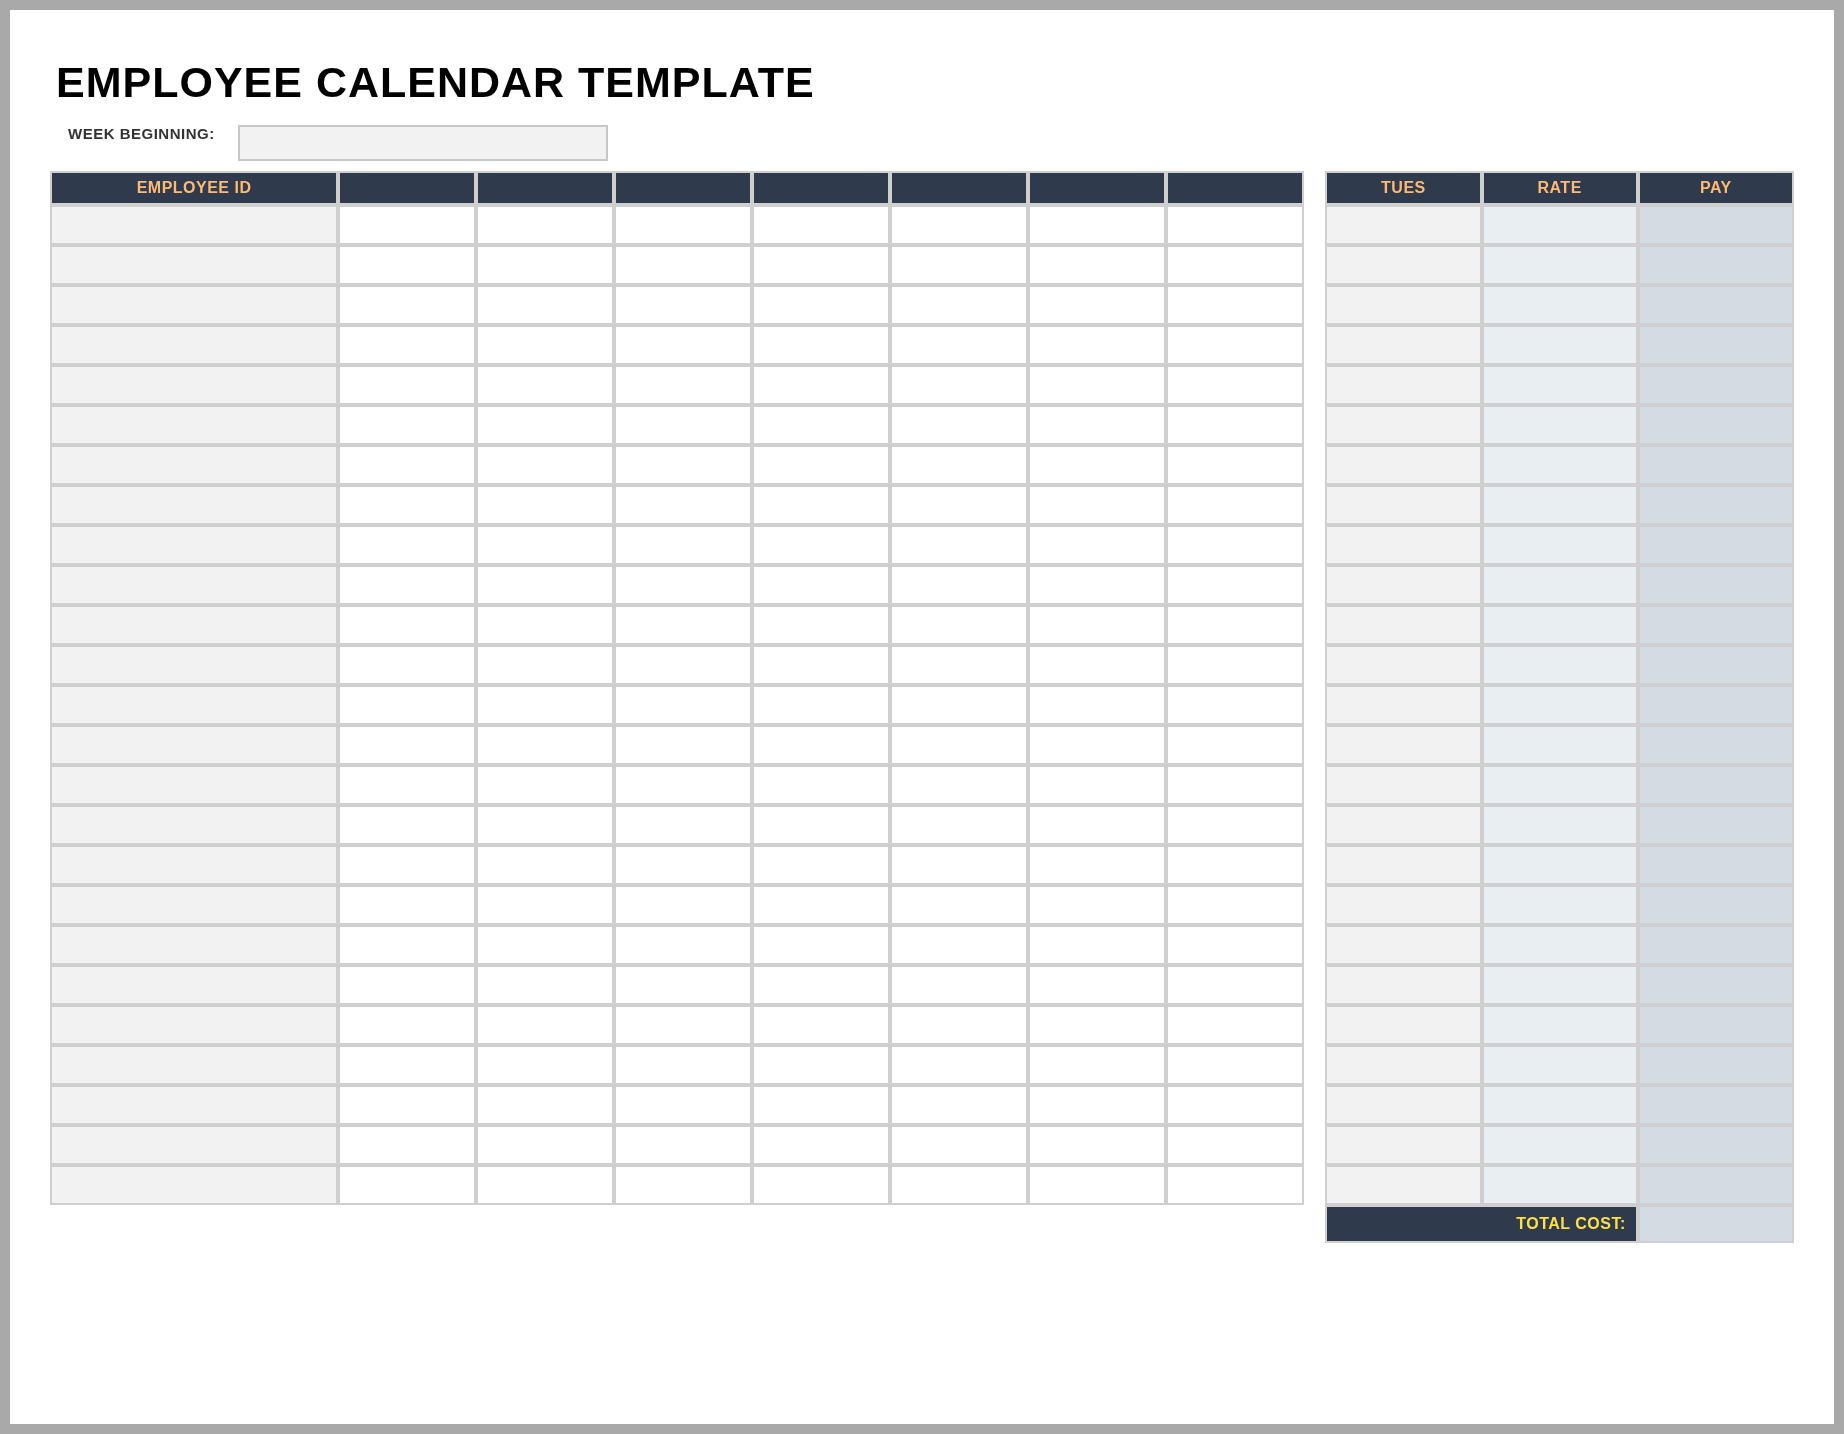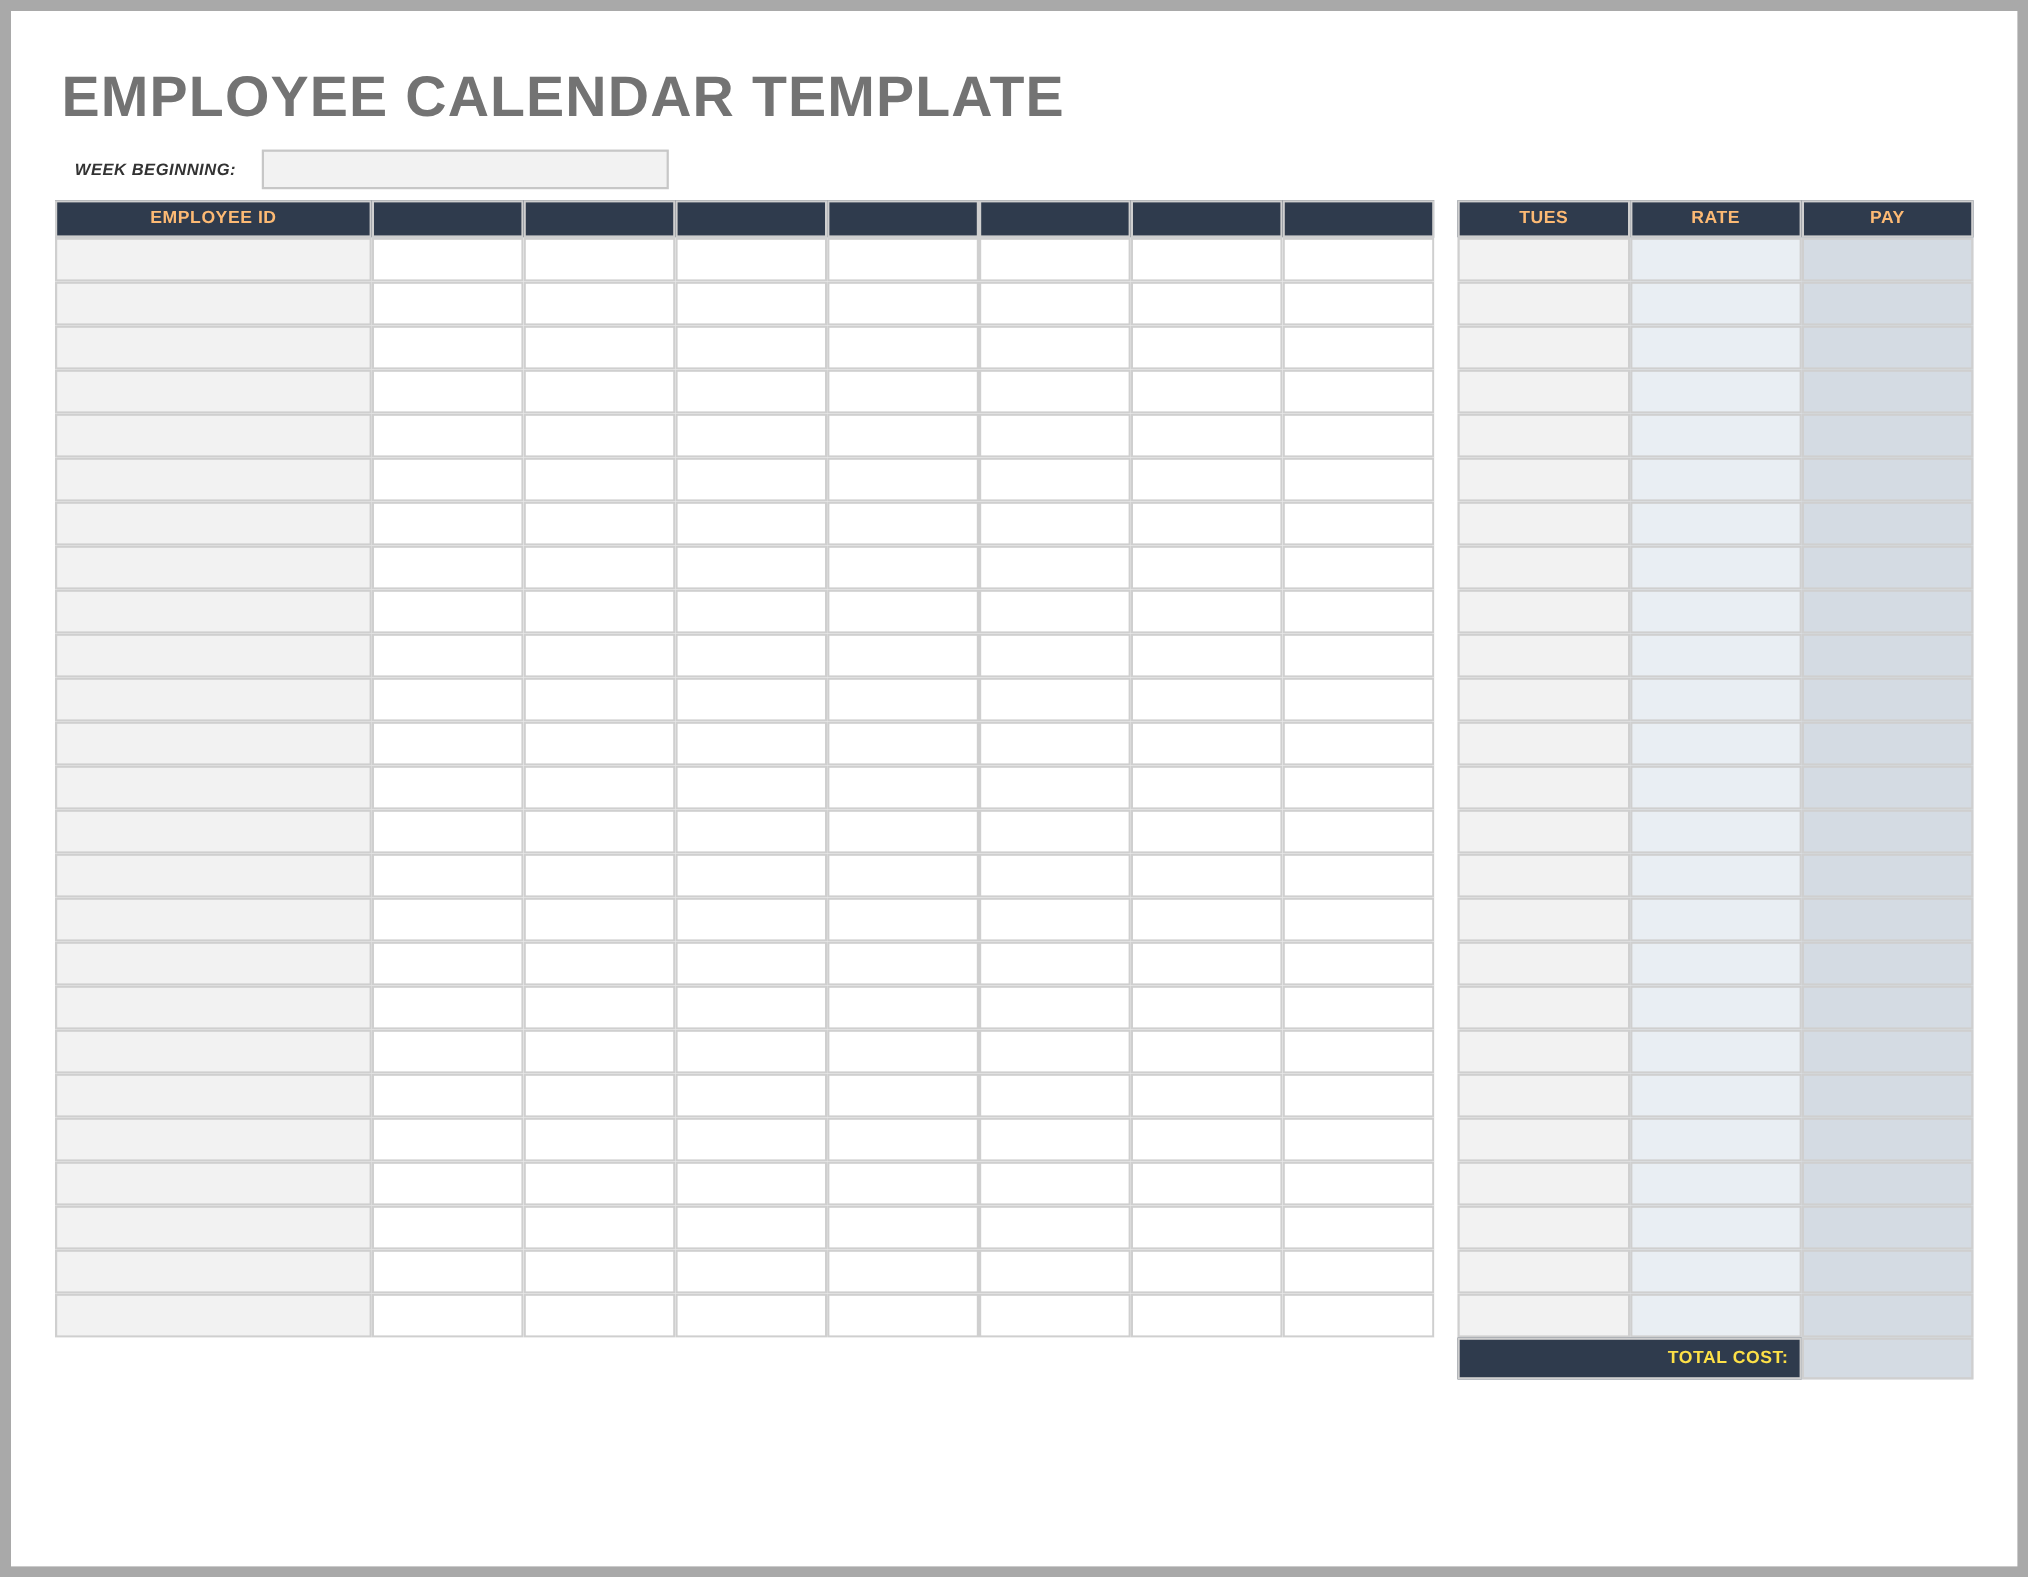--- a/index.html
+++ b/index.html
@@ -10,31 +10,29 @@
     background: #fff;
   }
   .outer-frame {
     border: 10px solid #a9a9a9;
     width: 1844px;
     height: 1434px;
     padding: 40px 40px 40px 40px;
     background: #fff;
   }
   .title {
-    font-size: 52px;
+    font-size: 43px;
     font-weight: bold;
-    color: #737373;
+    color: #000000;
     letter-spacing: 1px;
     margin: 8px 0 18px 6px;
   }
   .week-row {
     display: flex;
-    align-items: center;
     margin: 0 0 10px 18px;
-    font-style: italic;
   }
   .week-label {
     font-size: 15px;
     font-weight: bold;
     color: #333;
     letter-spacing: 0.5px;
     margin-right: 6px;
     width: 164px;
   }
   .week-input {

